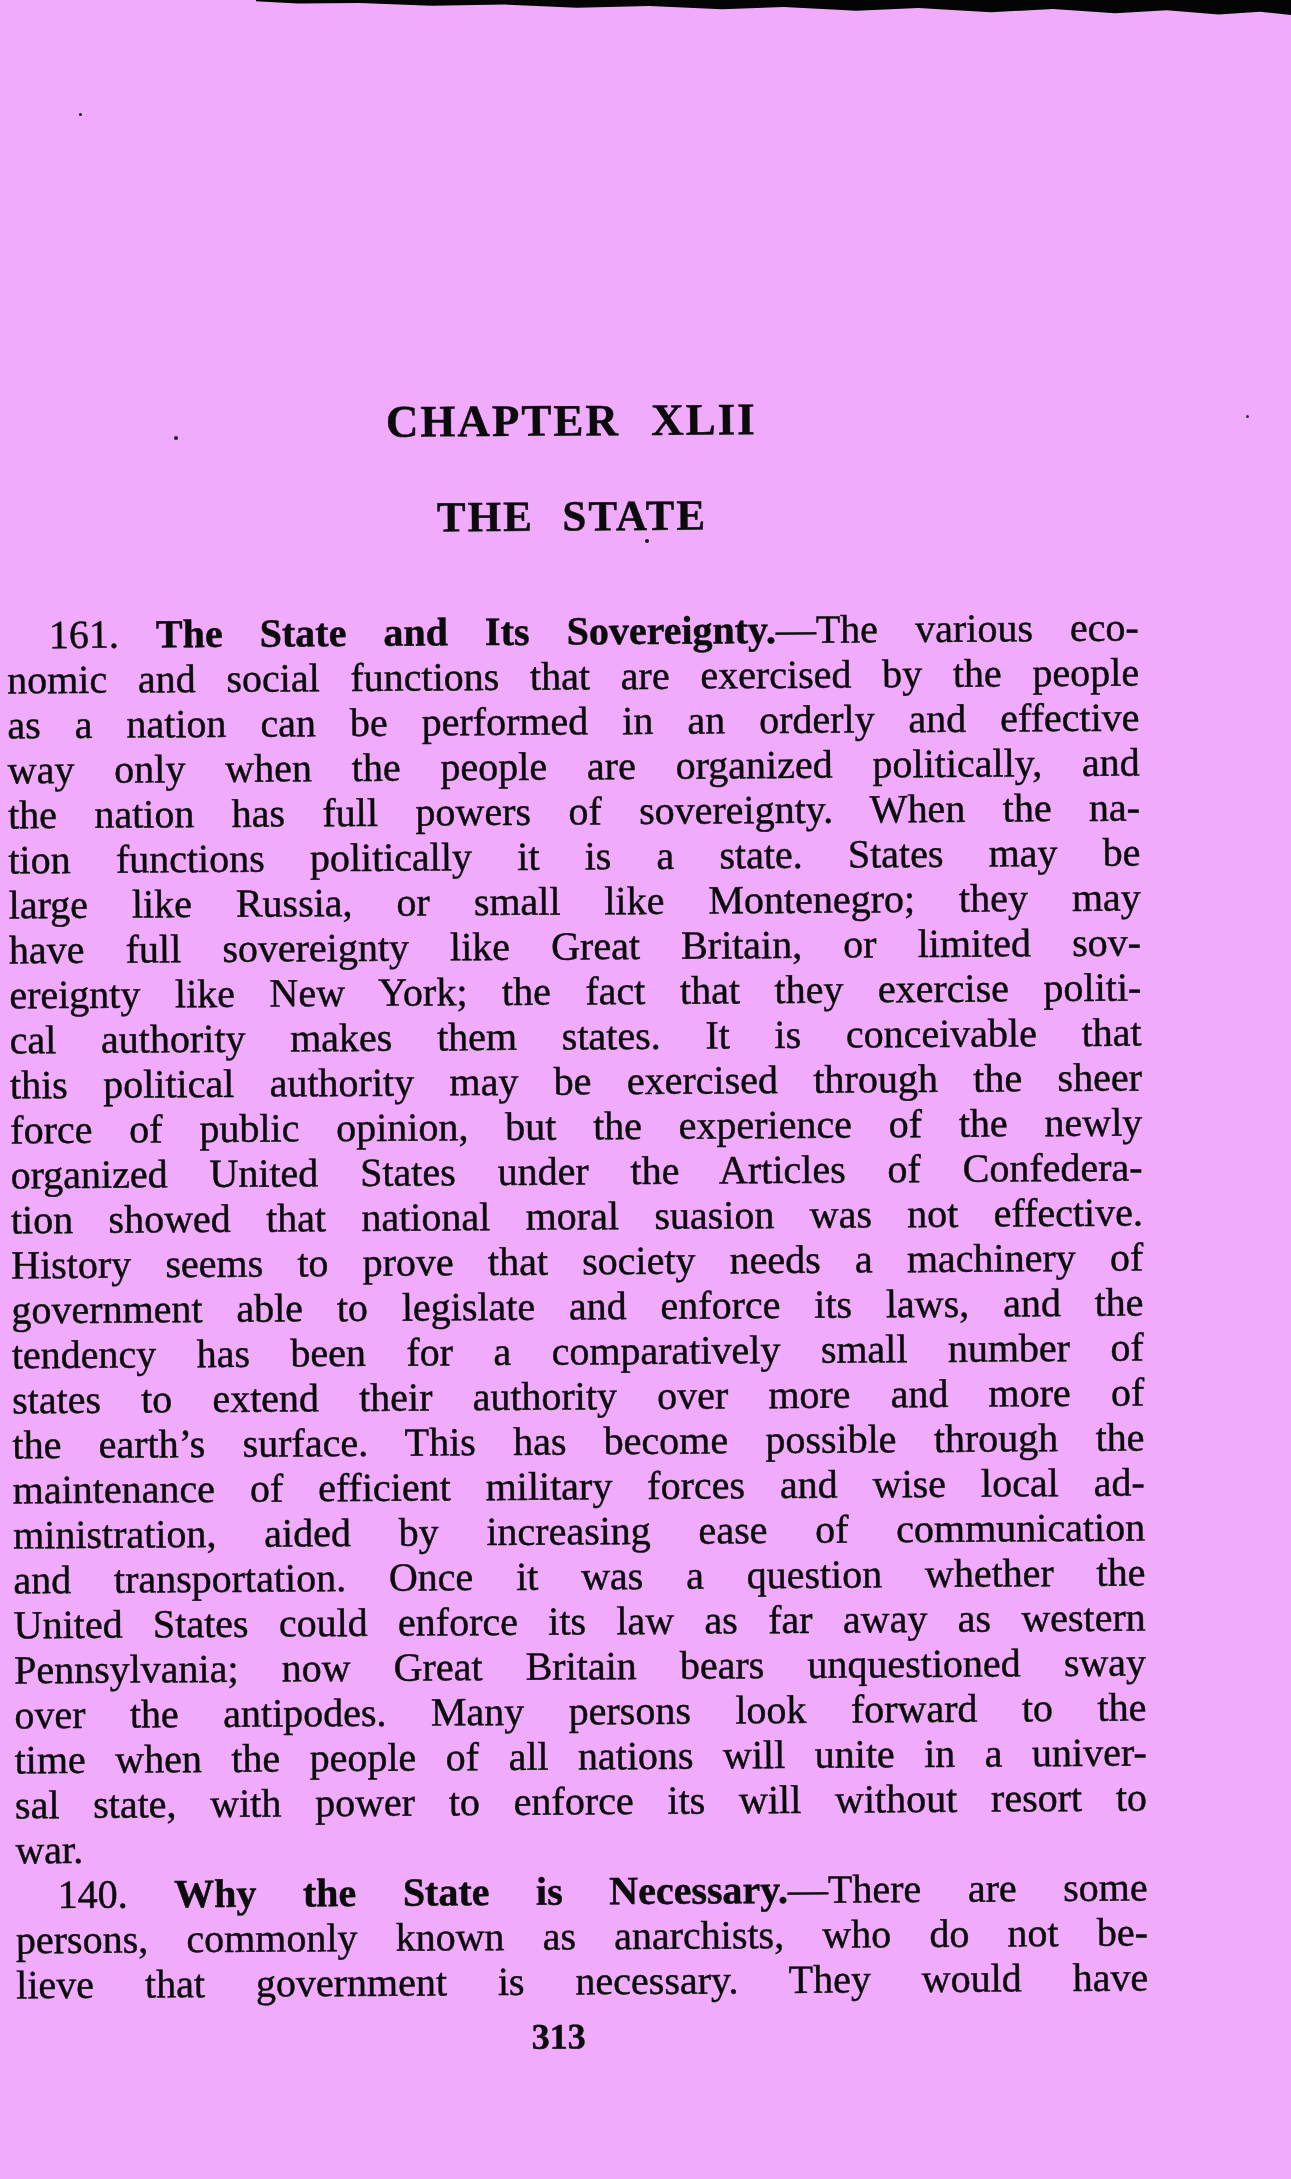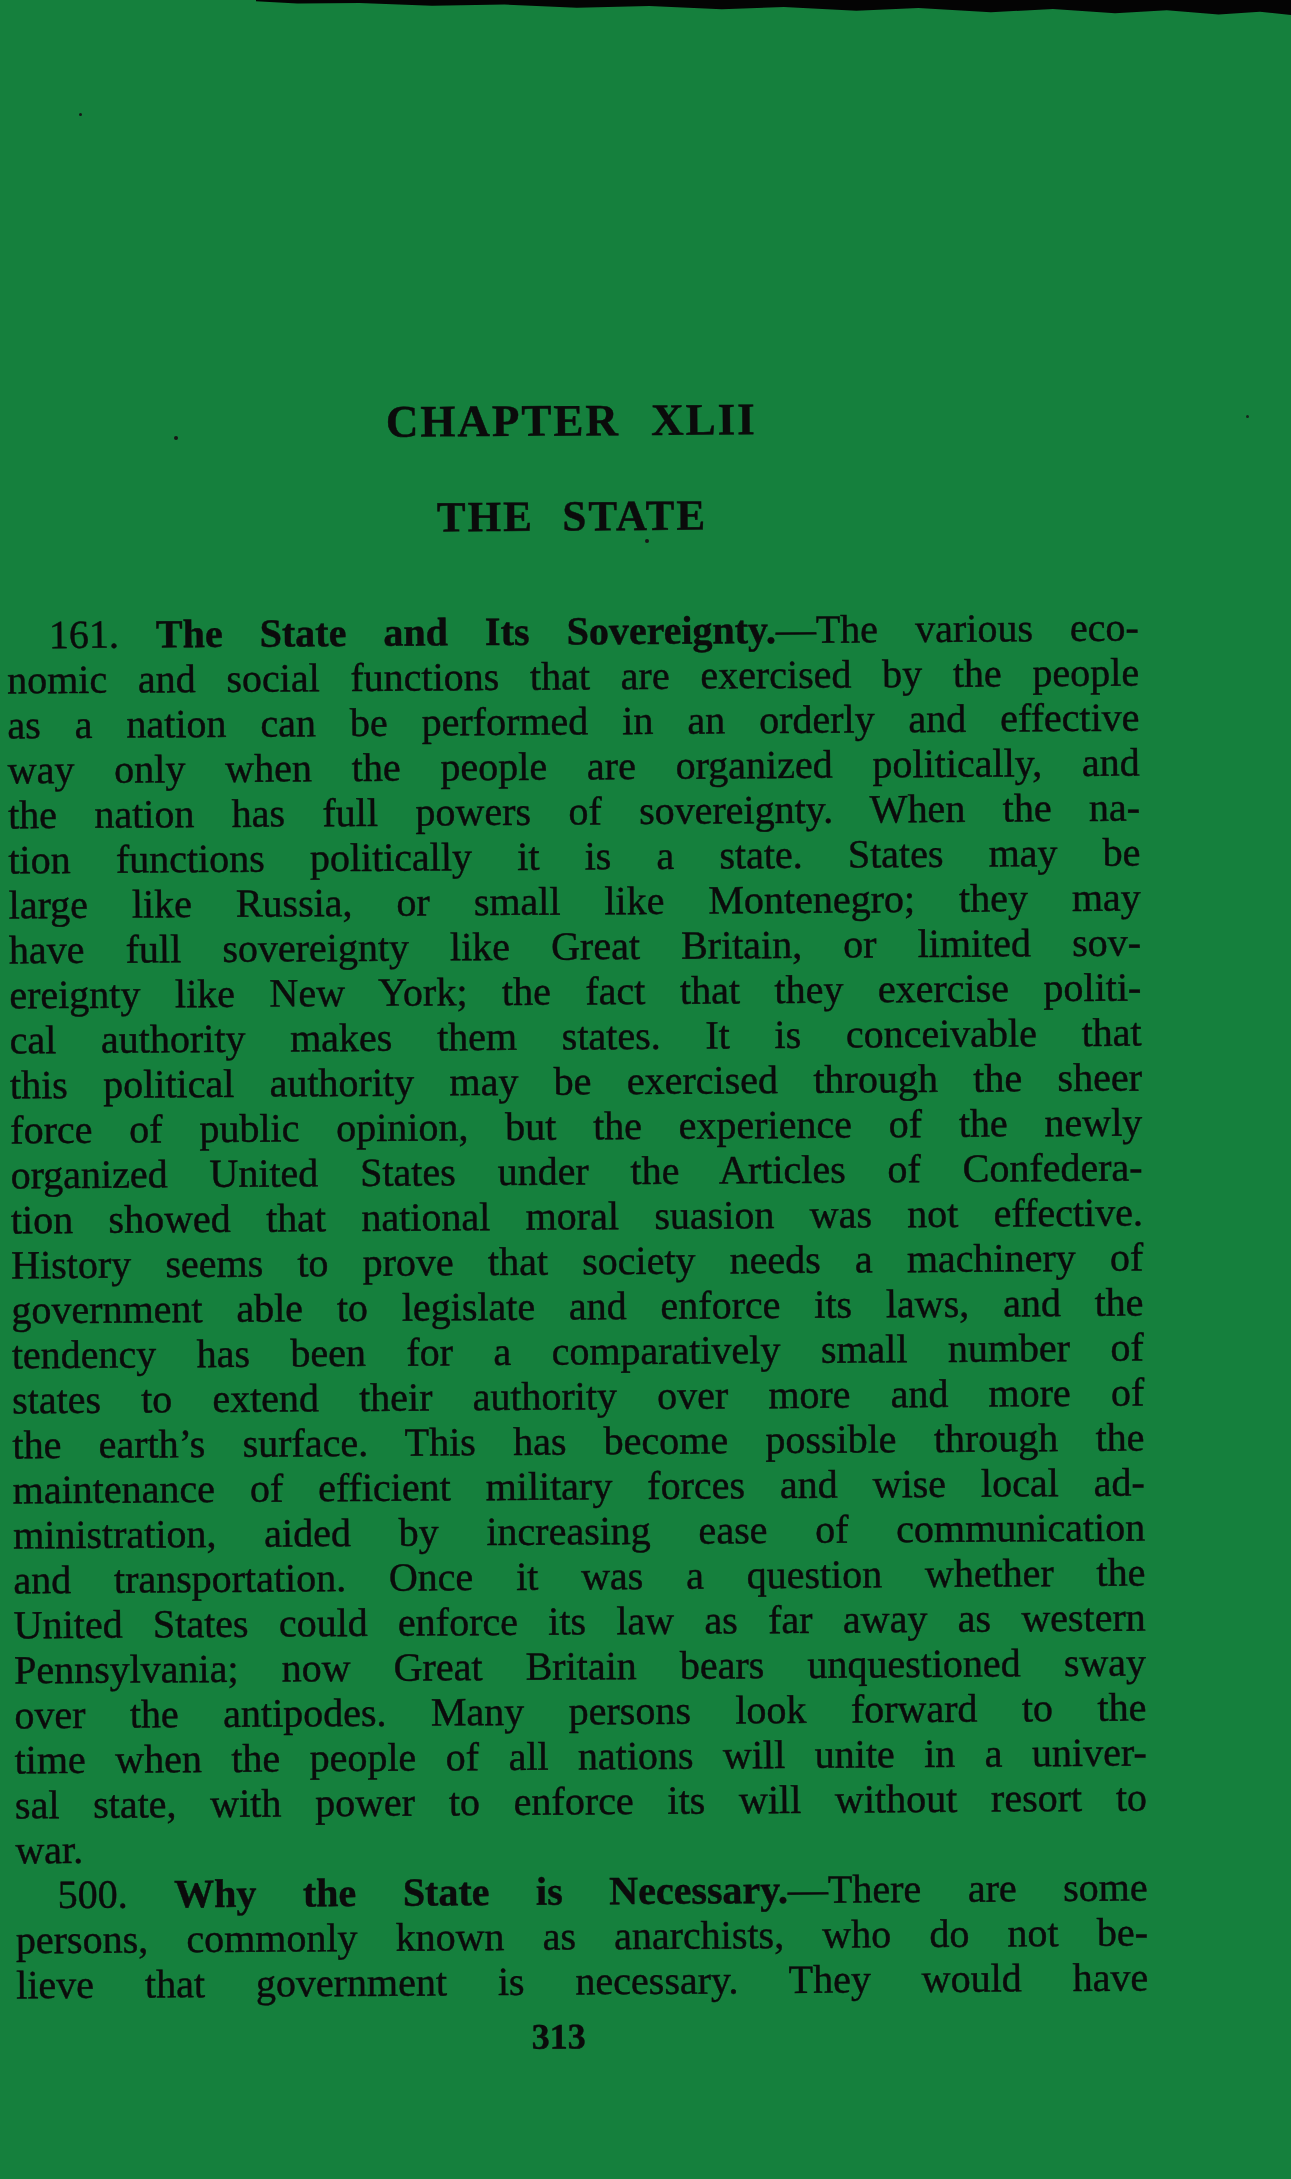--- a/index.html
+++ b/index.html
@@ -1,19 +1,19 @@
 <!DOCTYPE html>
 <html><head>
 <meta charset="utf-8">
 <style>
   html,body{margin:0;padding:0;background:#e8e8e8;}
   #page{
     position:relative;
     width:1291px;height:2179px;
-    background:#15803d;
+    background:#f0abfc;
     overflow:hidden;
     font-family:"Liberation Serif","DejaVu Serif",serif;
     color:#0b0b0b;
   }
   
   #top-edge{
     position:absolute;top:0;left:256px;width:1035px;height:15px;
     background:#040404;
     clip-path:polygon(0 0,100% 0,100% 100%,97% 78%,93% 96%,88% 68%,83% 88%,
       77% 60%,71% 82%,64% 54%,58% 72%,51% 46%,45% 62%,38% 40%,31% 52%,
@@ -105,21 +105,21 @@
       <div class="bl">maintenance of efficient military forces and wise local ad-</div>
       <div class="bl">ministration, aided by increasing ease of communication</div>
       <div class="bl">and transportation. Once it was a question whether the</div>
       <div class="bl">United States could enforce its law as far away as western</div>
       <div class="bl">Pennsylvania; now Great Britain bears unquestioned sway</div>
       <div class="bl">over the antipodes. Many persons look forward to the</div>
       <div class="bl">time when the people of all nations will unite in a univer-</div>
       <div class="bl">sal state, with power to enforce its will without resort to</div>
       <div class="bl end">war.</div>
 
-      <div class="bl lead"><span>500.</span> <span class="phead">Why the State is Necessary.</span><span>—There are some</span></div>
+      <div class="bl lead"><span>140.</span> <span class="phead">Why the State is Necessary.</span><span>—There are some</span></div>
       <div class="bl">persons, commonly known as anarchists, who do not be-</div>
       <div class="bl">lieve that government is necessary. They would have</div>
 
     </div>
 
     <div id="page-number" class="printed">313</div>
 
   </div>
 </div>
 

